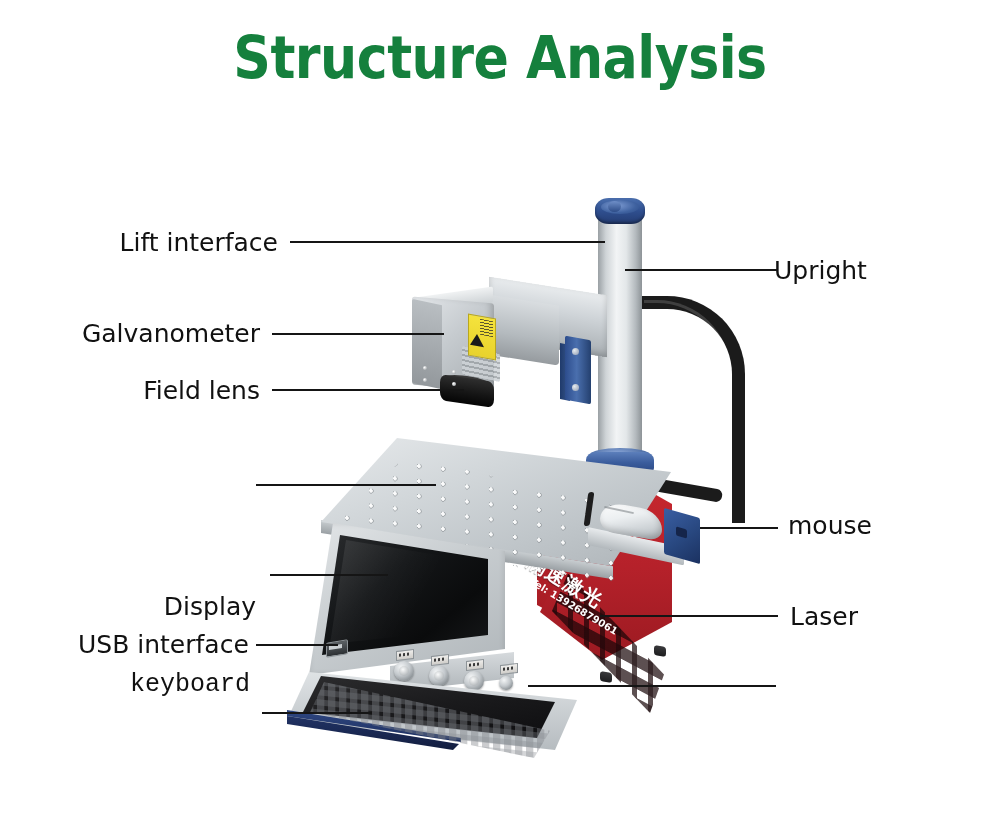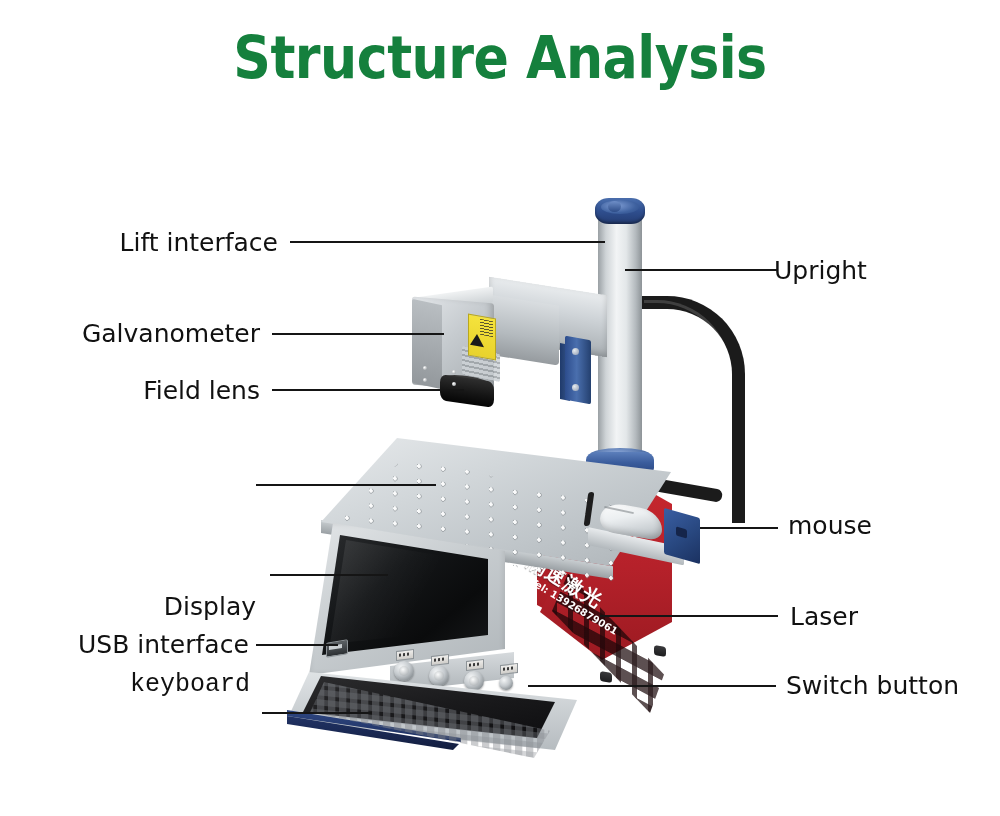--- a/index.html
+++ b/index.html
@@ -443,16 +443,15 @@
 
   <div class="label right" style="left:774px;top:258px;">Upright</div>
   <div class="leader" style="left:625px;top:269px;width:152px;"></div>
 
   <div class="label right" style="left:788px;top:513px;">mouse</div>
   <div class="leader" style="left:700px;top:527px;width:78px;"></div>
 
   <div class="label right" style="left:790px;top:604px;">Laser</div>
   <div class="leader" style="left:600px;top:615px;width:178px;"></div>
 
-  <div class="label right" style="left:786px;top:673px;">Switch button</div>
   <div class="leader" style="left:528px;top:685px;width:248px;"></div>
 
 </div>
 
 </body></html>

